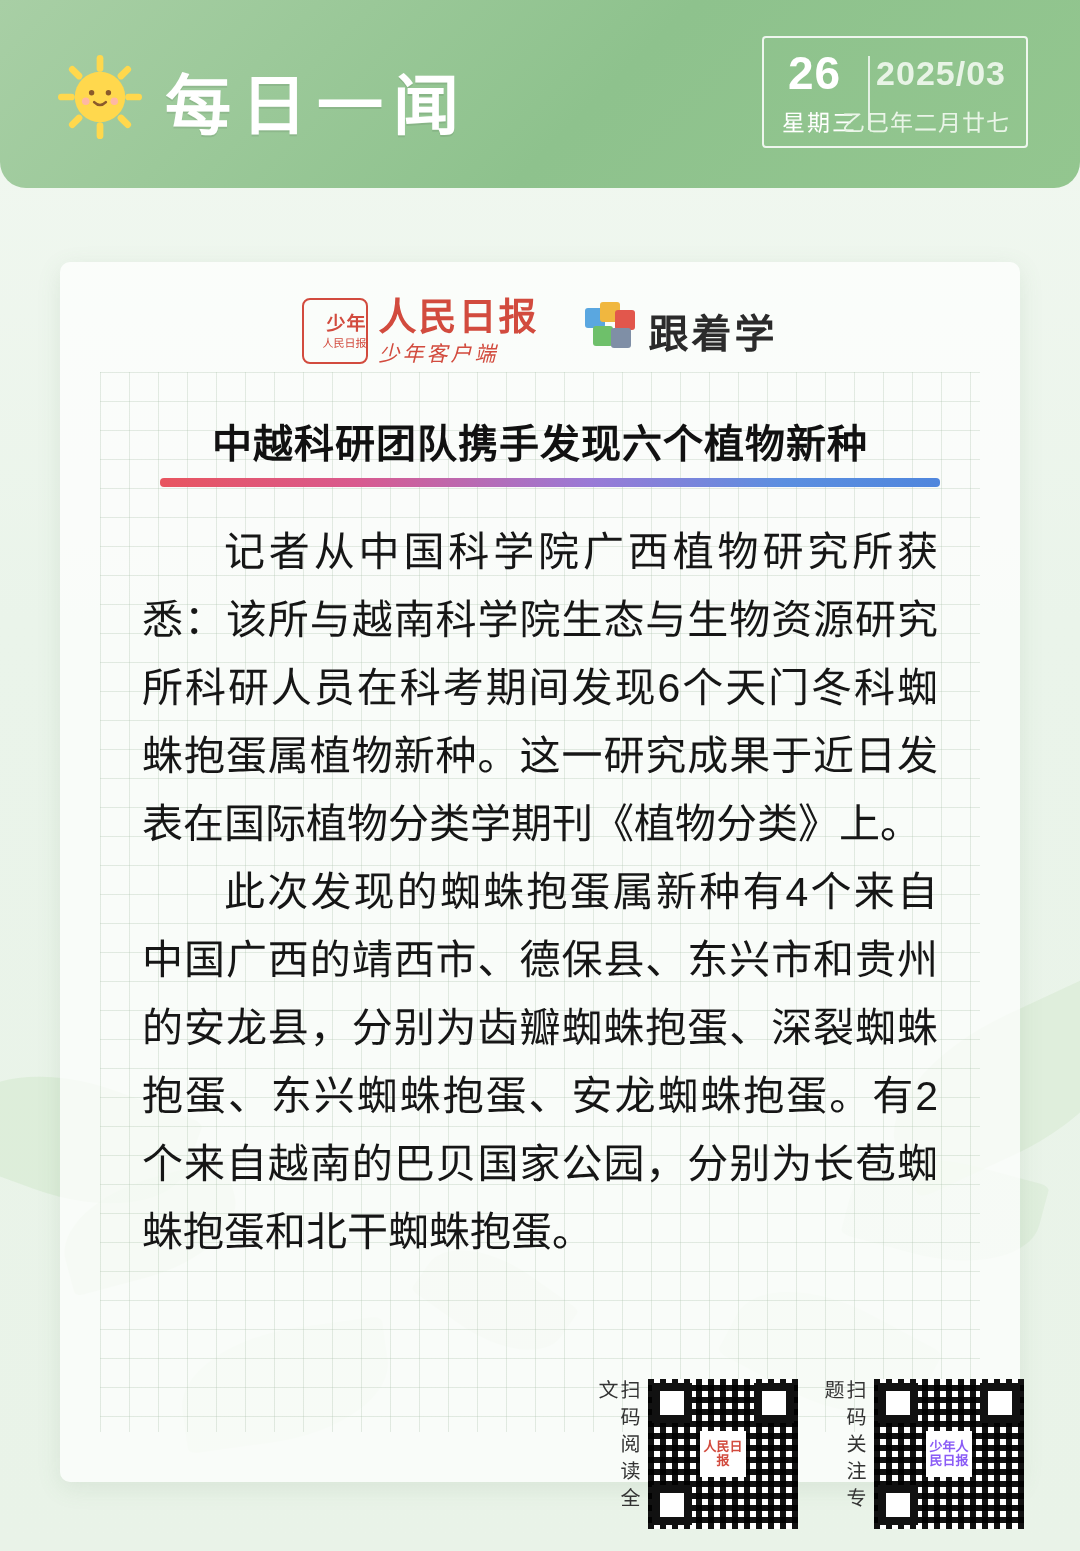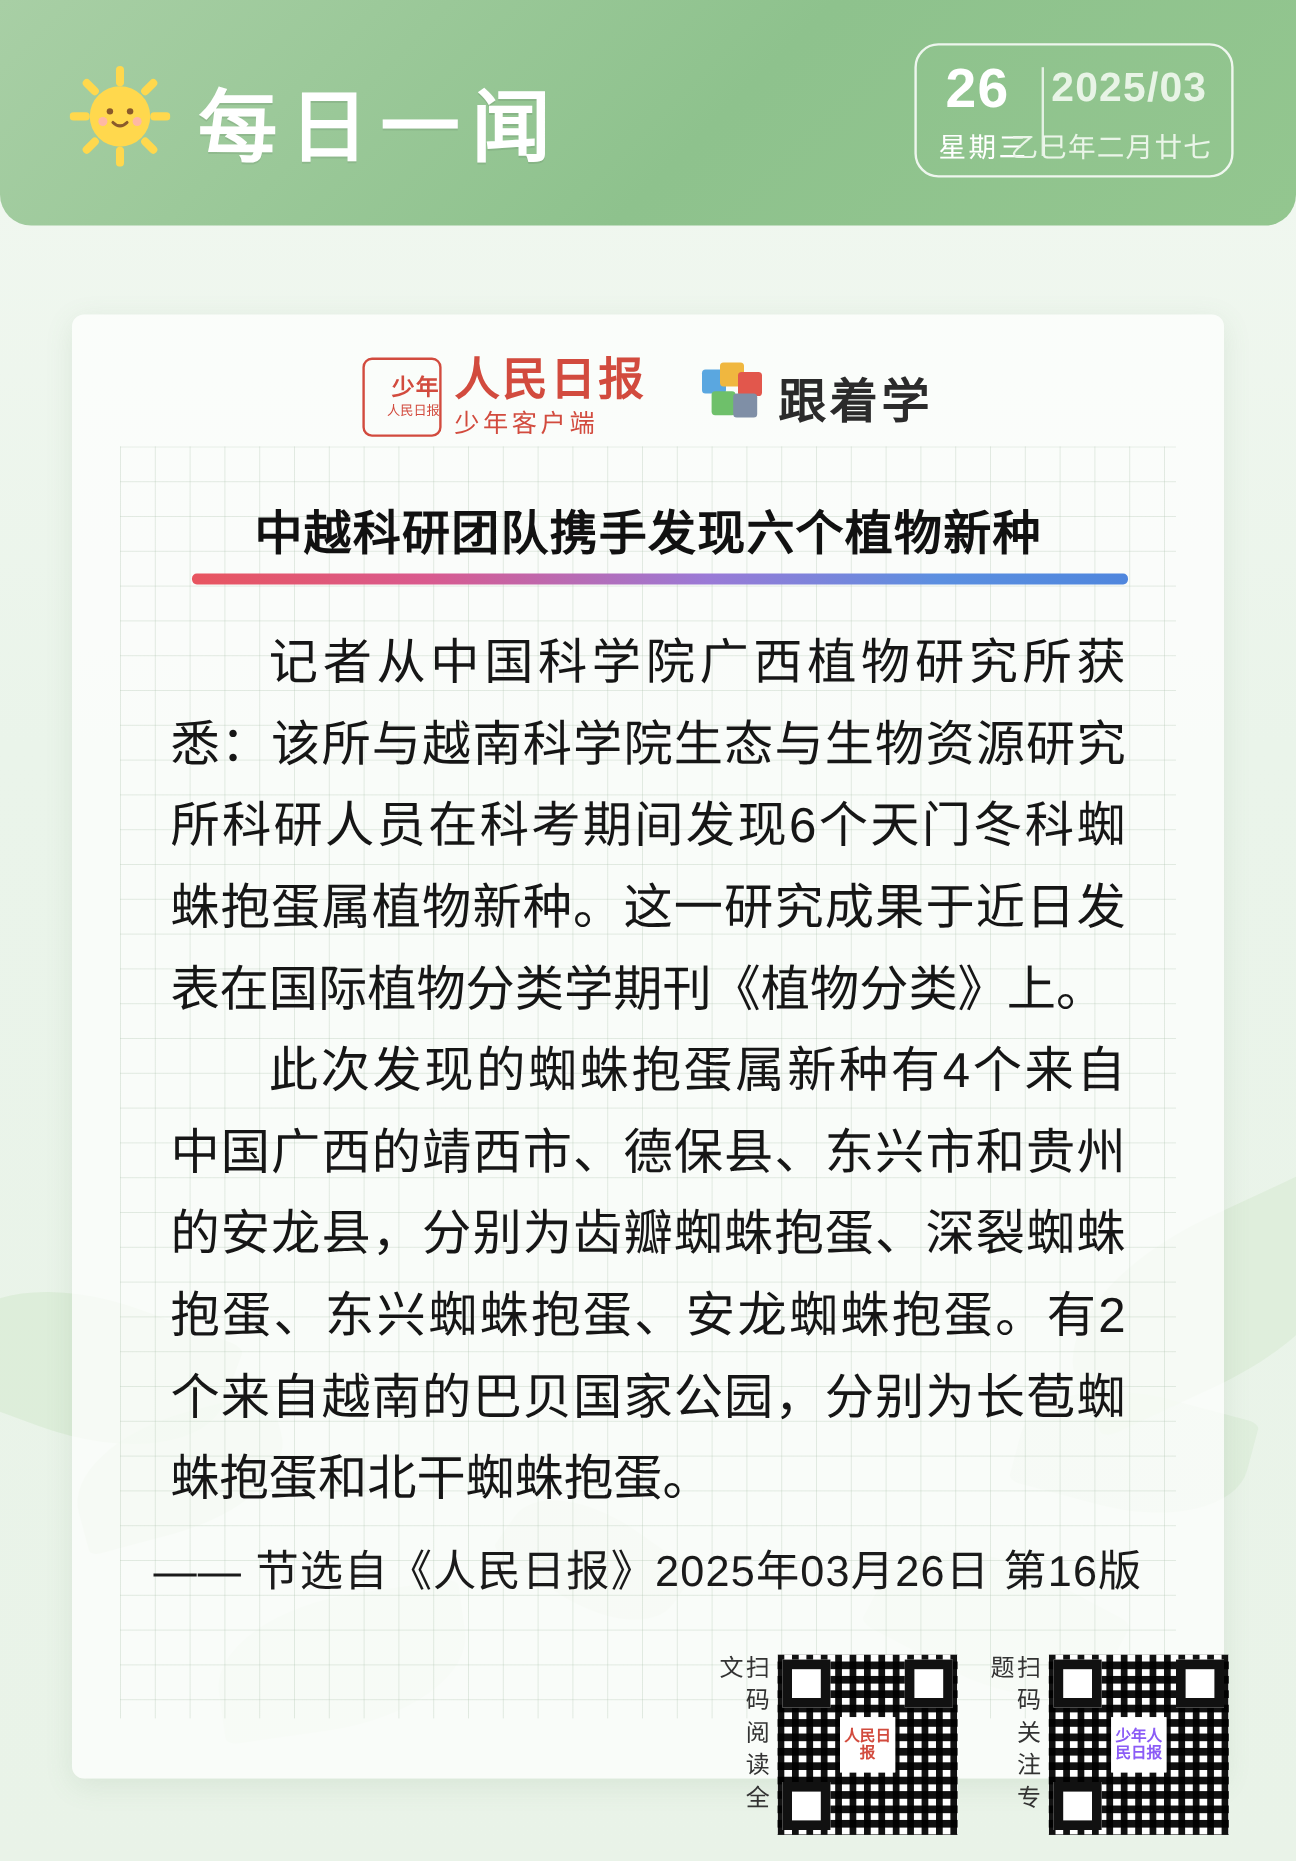--- a/index.html
+++ b/index.html
@@ -57,21 +57,21 @@
     letter-spacing: 10px;
     color: #ffffff;
     text-shadow: 0 2px 0 rgba(0,0,0,0.08);
     font-family: "Liberation Sans", sans-serif;
   }
   .date-card {
     position: absolute;
     right: 52px; top: 36px;
     width: 266px; height: 112px;
     border: 2px solid rgba(255,255,255,0.85);
-    border-radius: 20px;
+    border-radius: 4px;
     box-sizing: border-box;
     padding-left: 36px;
   }
   .date-card .day {
     position: absolute;
     left: 24px; top: 8px;
     font-size: 46px;
     font-weight: 700;
     color: #ffffff;
     letter-spacing: 1px;
@@ -143,21 +143,21 @@
     border-radius: 8px;
     display: flex; flex-direction: column;
     align-items: flex-end; justify-content: center;
     color: #d24b3e;
     line-height: 1;
   }
   .pd-badge .t1 { font-size: 19px; font-weight: 700; letter-spacing: 1px; }
   .pd-badge .t2 { font-size: 11px; margin-top: 5px; letter-spacing: 0px; }
   .pd-text { display: flex; flex-direction: column; line-height: 1; }
   .pd-text .main { font-size: 38px; font-weight: 700; color: #d24b3e; letter-spacing: 2px; }
-  .pd-text .sub { font-size: 21px; color: #d24b3e; letter-spacing: 3px; margin-top: 7px; }
+  .pd-text .sub { font-size: 21px; color: #d24b3e; letter-spacing: 3px; margin-top: 7px; font-style: italic; }
 
   .logo-follow { display: flex; gap: 12px; }
   .follow-icon { position: relative; width: 52px; height: 48px; }
   .follow-icon span { position: absolute; width: 20px; height: 20px; border-radius: 3px; }
   .follow-icon .s1 { background:#5aa7e0; left:0; top:6px; }
   .follow-icon .s2 { background:#f0b73f; left:15px; top:0; }
   .follow-icon .s3 { background:#e2574c; left:30px; top:8px; }
   .follow-icon .s4 { background:#6ec06a; left:8px; top:24px; }
   .follow-icon .s5 { background:#7f8fa6; left:26px; top:26px; }
   .follow-text { font-size: 40px; font-weight: 700; color: #2b2b2b; letter-spacing: 3px; }
@@ -341,21 +341,20 @@
     </div>
 
     <div class="headline">中越科研团队携手发现六个植物新种</div>
     <div class="headline-underline"></div>
 
     <div class="body-text">
       <p>记者从中国科学院广西植物研究所获悉：该所与越南科学院生态与生物资源研究所科研人员在科考期间发现6个天门冬科蜘蛛抱蛋属植物新种。这一研究成果于近日发表在国际植物分类学期刊《植物分类》上。</p>
       <p>此次发现的蜘蛛抱蛋属新种有4个来自中国广西的靖西市、德保县、东兴市和贵州的安龙县，分别为齿瓣蜘蛛抱蛋、深裂蜘蛛抱蛋、东兴蜘蛛抱蛋、安龙蜘蛛抱蛋。有2个来自越南的巴贝国家公园，分别为长苞蜘蛛抱蛋和北干蜘蛛抱蛋。</p>
     </div>
 
-    <div class="source">—— 节选自《人民日报》2025年03月26日  第16版</div>
   </div>
 
   <div class="qr-wrap">
 
     <div class="qr-block">
       <div class="qr-caption">扫码阅读全文</div>
       <div class="qr-code">
         <div class="qr-bl"></div>
         <div class="qr-center">人民日报</div>
       </div>

